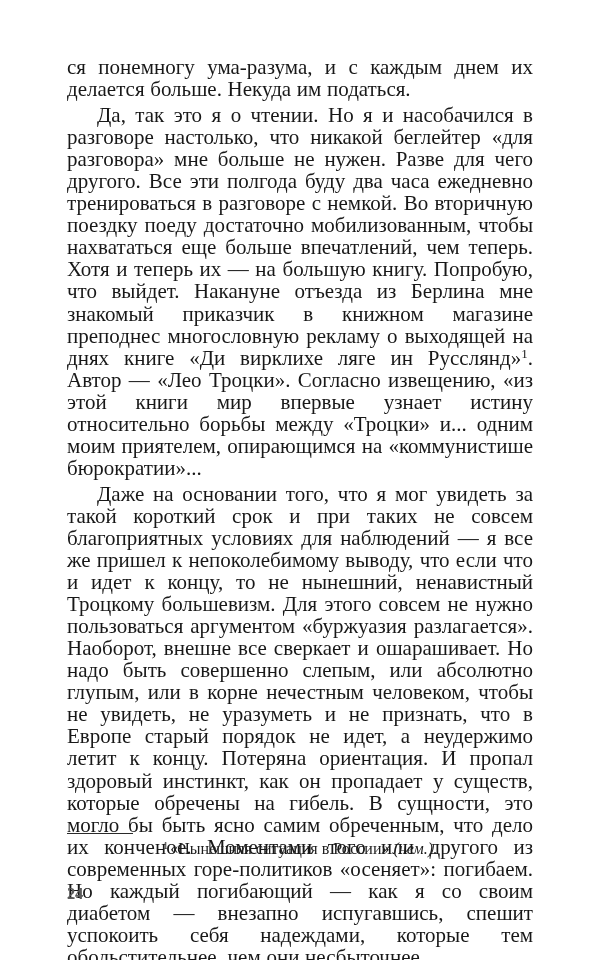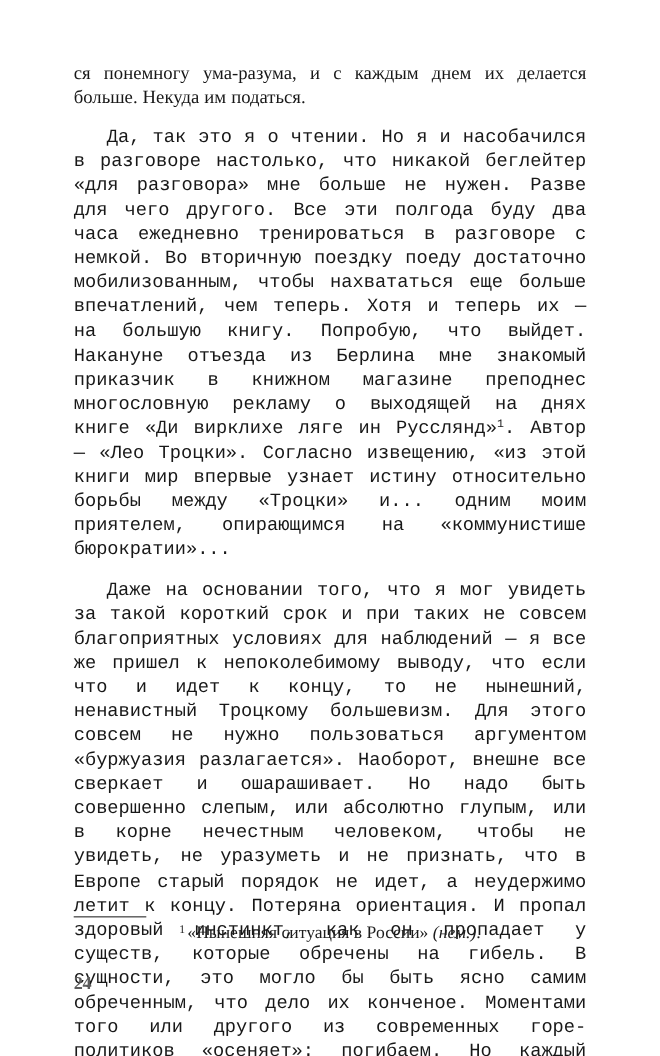--- a/index.html
+++ b/index.html
@@ -28,37 +28,36 @@
 
   .text-column {
     position: absolute;
     left: 67px;
     top: 56px;
     width: 466px;
   }
 
   .para {
     margin: 0;
-    font-size: 17px;
+    font-size: 21px;
     line-height: 22.05px;
     text-align: justify;
     text-justify: inter-word;
     text-indent: 30px;
     hyphens: manual;
     word-spacing: 0.02em;
     color: #181818;
   }
 
   .para.no-indent {
     text-indent: 0;
   }
 
   .para + .para {
-    margin-top: 15px;
-    font-family: Liberation Mono, monospace;
+    margin-top: 4px;
   }
 
   sup.fn-ref {
     font-size: 0.62em;
     vertical-align: 0.52em;
     line-height: 0;
   }
 
   .footnote-block {
     position: absolute;

